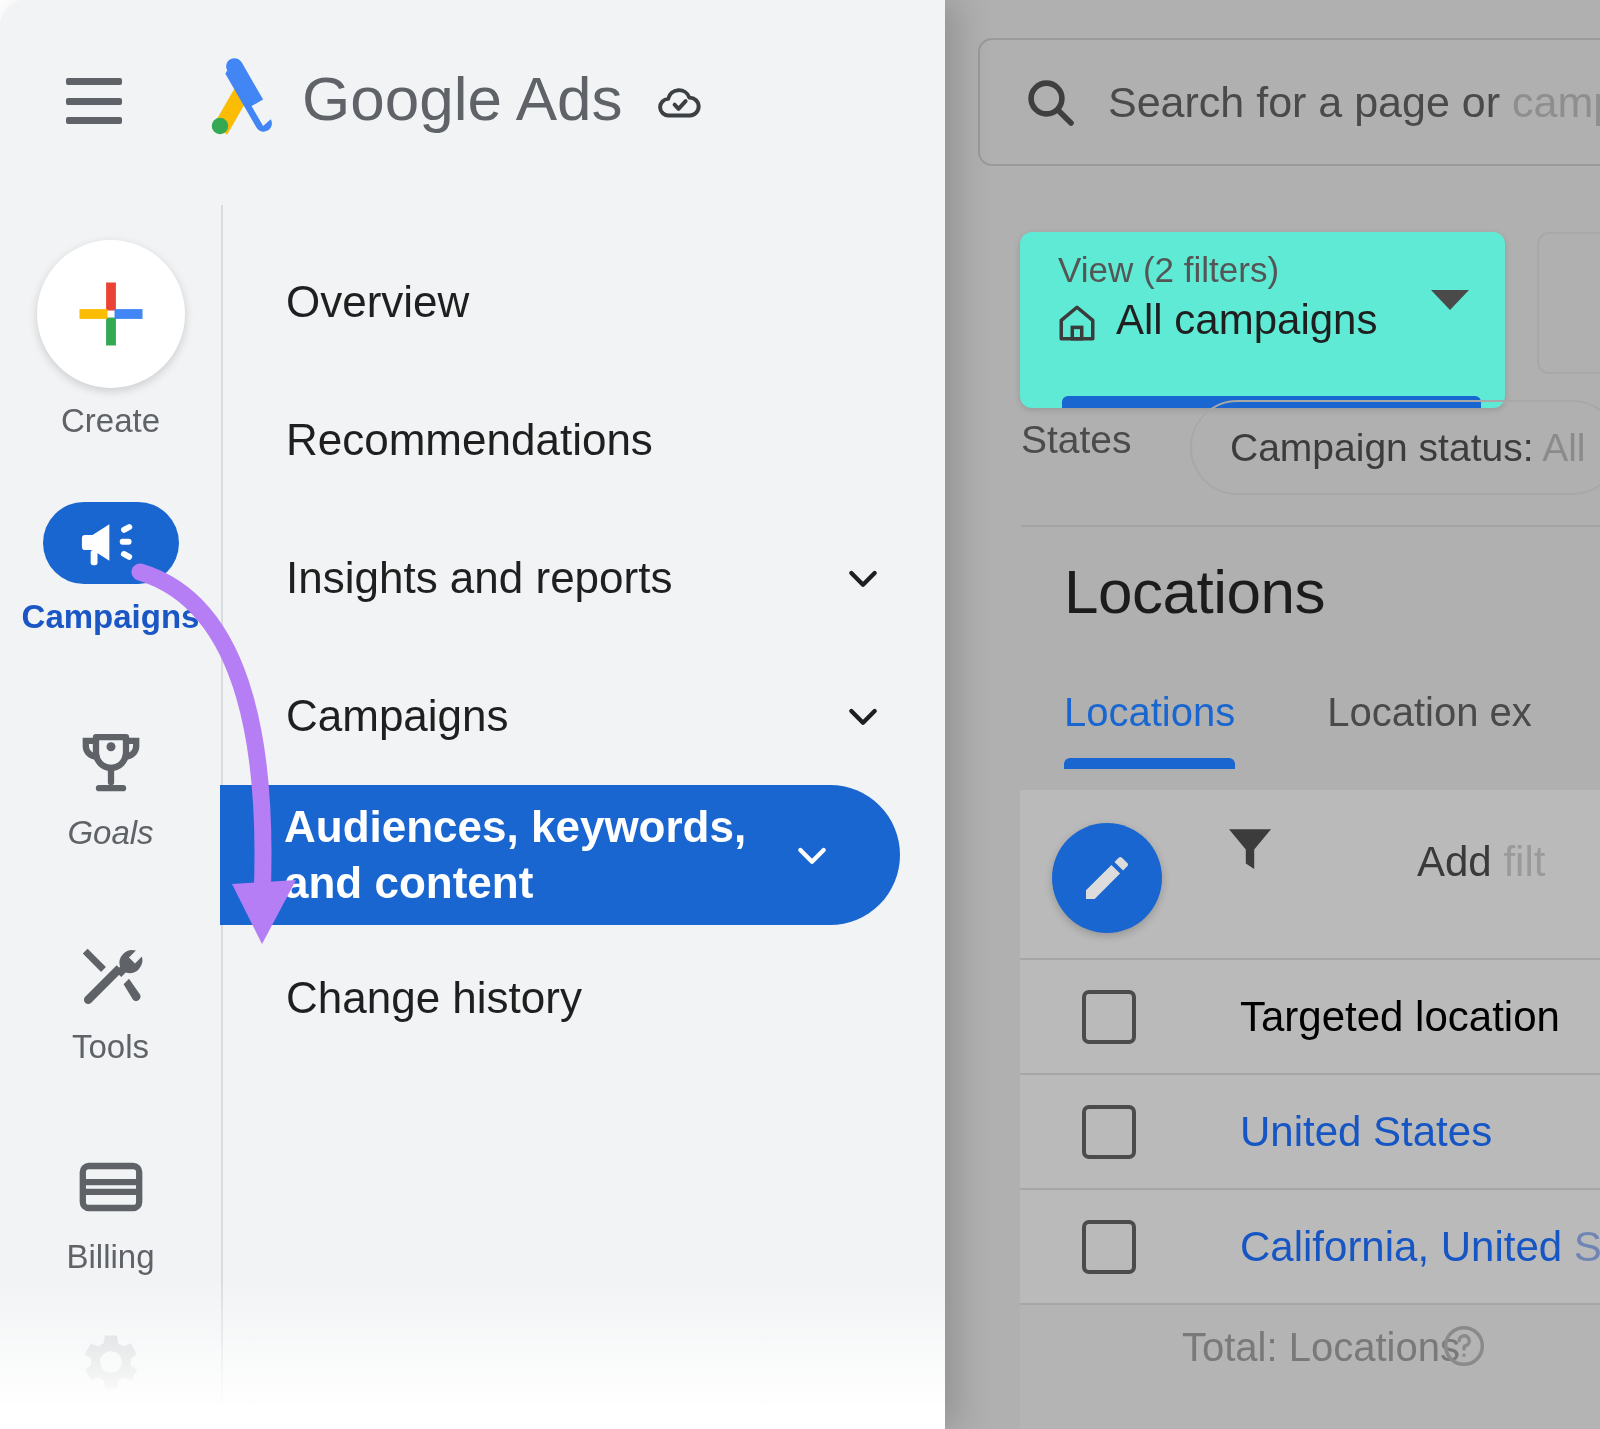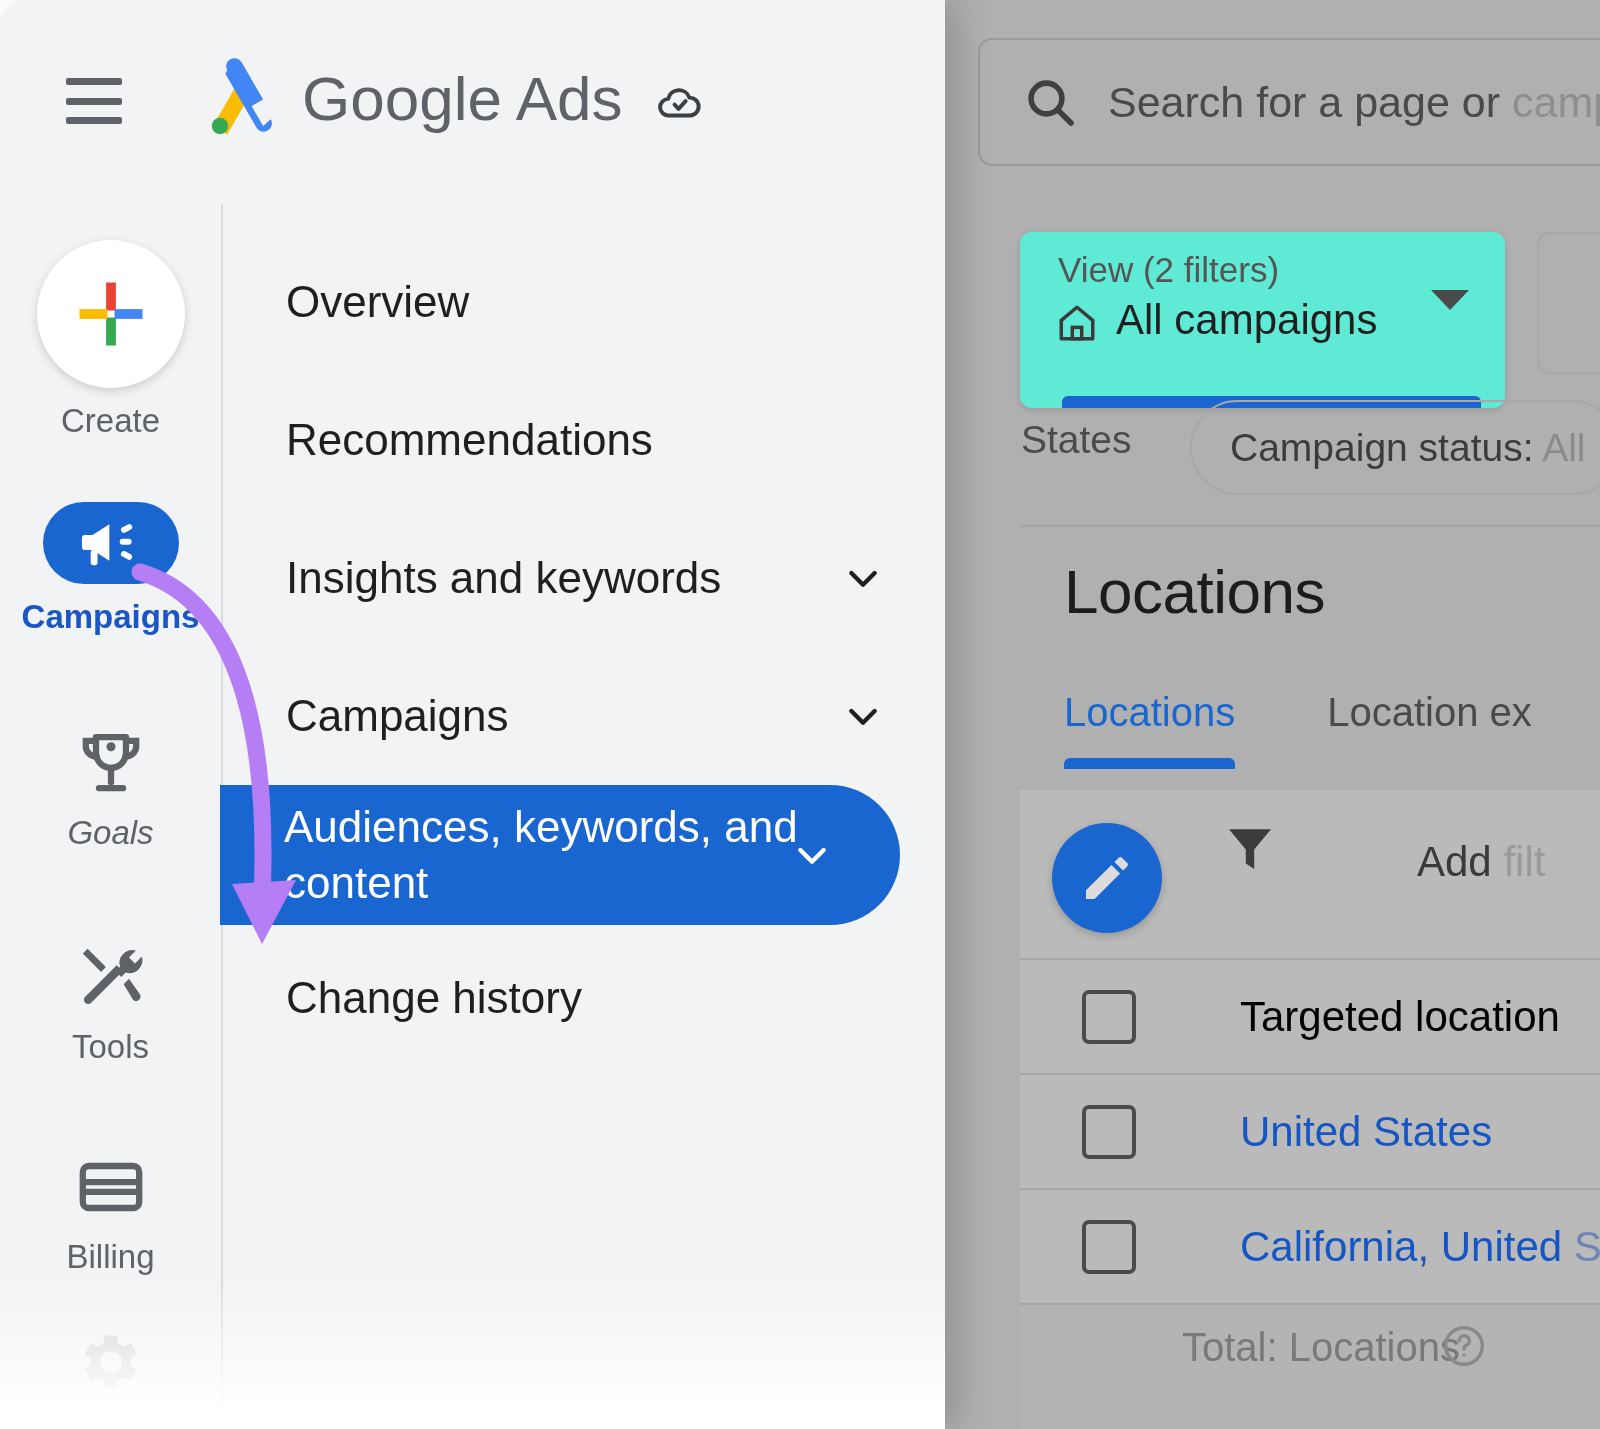--- a/index.html
+++ b/index.html
@@ -329,36 +329,36 @@
 
       <div class="menu-item" style="margin-top:30px;">
         <div class="mlabel">Overview</div>
       </div>
 
       <div class="menu-item" style="margin-top:4px;">
         <div class="mlabel">Recommendations</div>
       </div>
 
       <div class="menu-item" style="margin-top:4px;">
-        <div class="mlabel">Insights and keywords</div>
+        <div class="mlabel">Insights and reports</div>
         <svg class="chev" viewBox="0 0 24 24" fill="none" stroke="currentColor" stroke-width="2.6">
             <path d="m5 9 7 7 7-7" stroke-linecap="round" stroke-linejoin="round"></path>
           </svg>
       </div>
 
       <div class="menu-item" style="margin-top:4px;">
         <div class="mlabel">Campaigns</div>
         <svg class="chev" viewBox="0 0 24 24" fill="none" stroke="currentColor" stroke-width="2.6">
             <path d="m5 9 7 7 7-7" stroke-linecap="round" stroke-linejoin="round"></path>
           </svg>
       </div>
 
 
       <div class="menu-item selected" style="margin-top:2px;">
-        <div class="mlabel" style="max-width:520px;">Audiences, keywords, and content</div>
+        <div class="mlabel" style="max-width:520px;font-weight:bold;">Audiences, keywords, and content</div>
         <svg class="chev" viewBox="0 0 24 24" fill="none" stroke="currentColor" stroke-width="2.6">
             <path d="m5 9 7 7 7-7" stroke-linecap="round" stroke-linejoin="round"></path>
           </svg>
       </div>
 
       <div class="menu-item" style="margin-top:6px;">
         <div class="mlabel">Change history</div>
       </div>
 
     </div>

